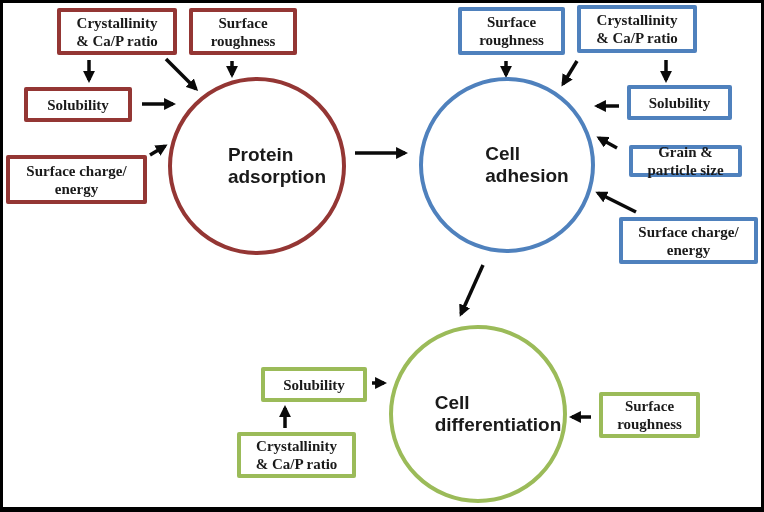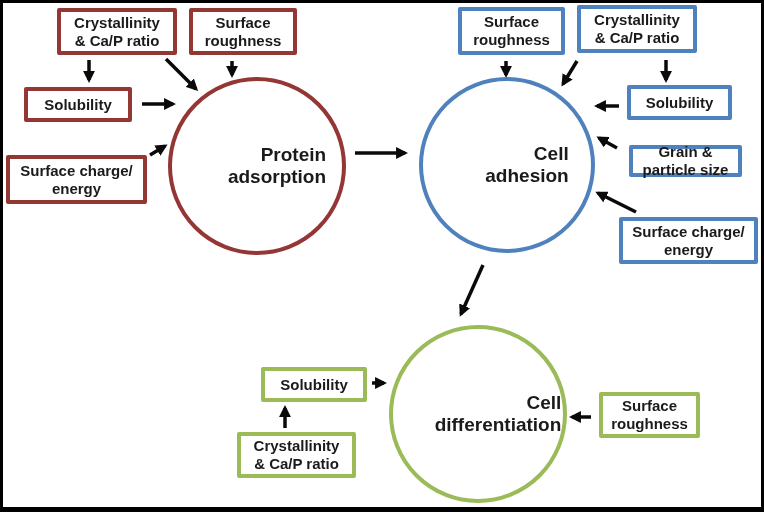--- a/index.html
+++ b/index.html
@@ -6,39 +6,39 @@
   #frame{
     position:relative;width:764px;height:512px;background:#000;
     box-sizing:border-box;overflow:hidden;
   }
   #canvas{
     position:absolute;left:3px;top:3px;width:758px;height:504px;
     background:#ffffff;overflow:hidden;
   }
   .fbox{
     position:absolute;display:flex;align-items:center;justify-content:center;
-    box-sizing:border-box;background:#fff;border:4px solid #000;border-radius:2px;
+    box-sizing:border-box;background:#fff;border:4px solid #000;border-radius:2px;font-family:Liberation Serif, serif;
   }
   .fbox.red{border-color:var(--c-red,#943634);}
   .fbox.blue{border-color:var(--c-blue,#4F81BD);}
   .fbox.green{border-color:var(--c-green,#9BBB59);}
   .fbox .box-label{
     font-size:15px;line-height:1.2;font-weight:bold;color:var(--c-text,#1a1a1a);
     text-align:center;white-space:pre-line;letter-spacing:0;
   }
   .circle{
     position:absolute;display:flex;align-items:center;justify-content:center;
     box-sizing:border-box;background:#fff;border-radius:50%;border:4px solid #000;
   }
   .circle.red{border-color:var(--c-red,#943634);}
   .circle.blue{border-color:var(--c-blue,#4F81BD);}
   .circle.green{border-color:var(--c-green,#9BBB59);}
   .circle .circle-label{
     font-size:19px;line-height:22px;font-weight:bold;color:var(--c-text,#1a1a1a);
-    text-align:right;white-space:pre-line;margin-left:40px;
+    text-align:left;white-space:pre-line;margin-left:40px;
   }
   #arrows{position:absolute;left:0;top:0;width:758px;height:504px;pointer-events:none;}
   #arrows line{stroke:#0a0a0a;stroke-width:3.5;}
 </style>
 </head>
 <body>
 
 <div id="frame">
   <div id="canvas">
 

